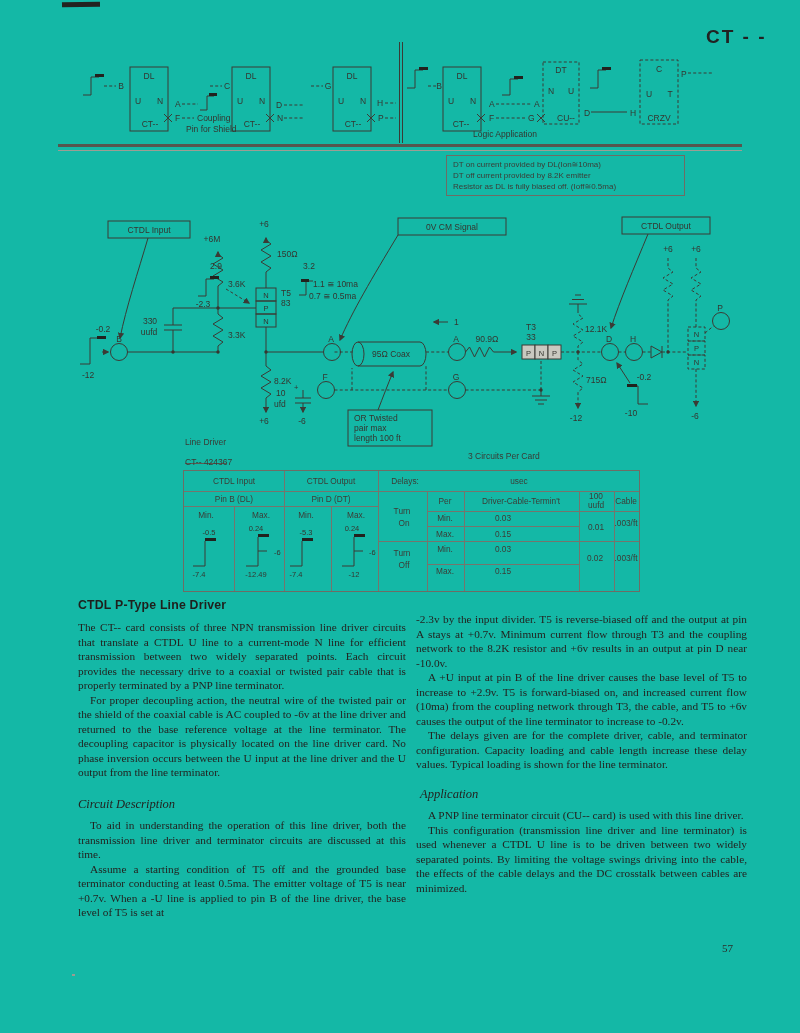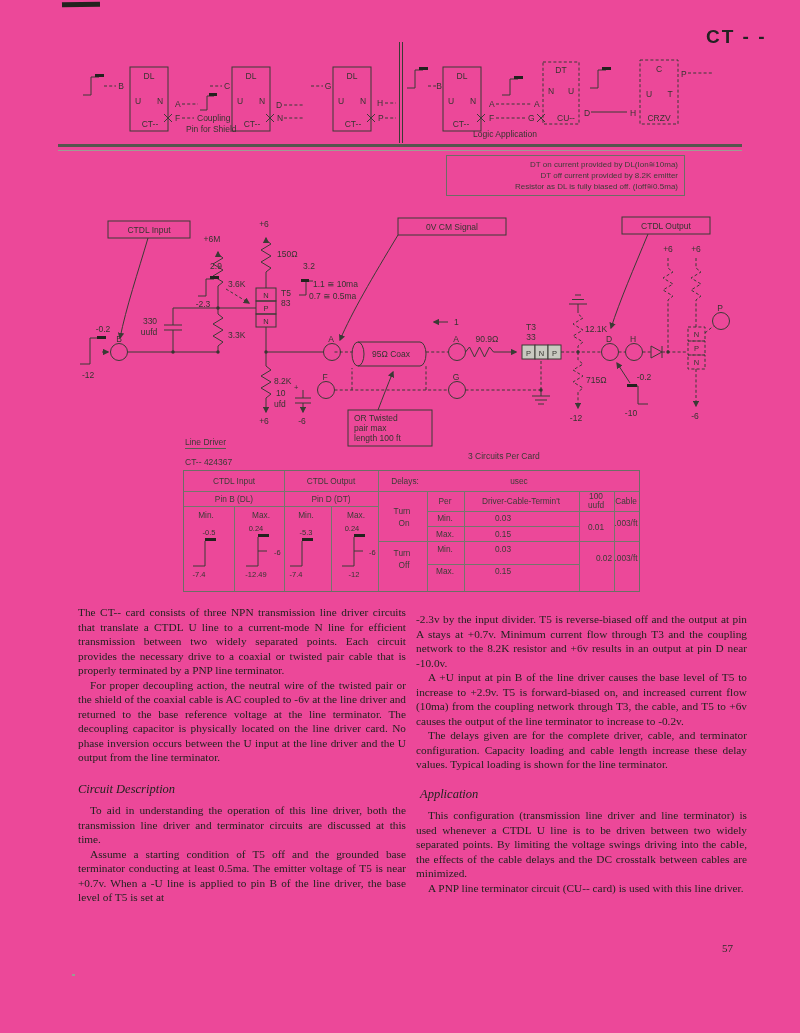--- a/index.html
+++ b/index.html
@@ -1,31 +1,31 @@
 <!DOCTYPE html>
 <html><head>
 <meta charset="utf-8">
 <style>
   html,body{margin:0;padding:0;background:#e9e9e6;}
-  .page{position:relative;width:800px;height:1033px;margin:0 auto;background:#ec4899;
+  .page{position:relative;width:800px;height:1033px;margin:0 auto;background:#14b8a6;
         font-family:"Liberation Sans",sans-serif;color:#33332e;overflow:hidden;}
   
   svg{position:absolute;left:0;overflow:visible;}
   svg text{font-family:"Liberation Sans",sans-serif;font-size:8.5px;fill:#35352f;}
   svg text.sm{font-size:7.5px;}
   .ln{fill:none;stroke:#3b3b35;stroke-width:1;}
   .dsh{stroke-dasharray:3,2.2;}
   .thk{fill:#22221e;stroke:none;}
   .dot{fill:#35352f;stroke:none;}
   
   .note{position:absolute;left:446px;top:155px;width:225px;border:1px solid #6d6d65;
-        padding:3px 6px;font-size:8px;line-height:11px;color:#3c3c36;text-align:right;}
+        padding:3px 6px;font-size:8px;line-height:11px;color:#3c3c36;}
   
   .figlab{position:absolute;font-size:8.5px;color:#3a3a34;white-space:nowrap;}
-  .undl{border-bottom:1px solid #5a5a52;padding-bottom:1px;}
+  .undl{border-bottom:1px solid #5a5a52;padding-bottom:16px;}
   
   .tbl{position:absolute;left:183px;top:470px;width:455px;height:120px;
        border:1px solid #6d6d65;font-size:8.3px;color:#3c3c36;}
   .tl{position:absolute;background:#75756c;}
   .tc{position:absolute;transform:translate(-50%,-50%);white-space:nowrap;}
   
   .colL{position:absolute;left:78px;top:598px;width:328px;}
   .colR{position:absolute;left:416px;top:612px;width:331px;}
   .art p{margin:0;text-align:justify;font:11.3px/14.55px "Liberation Serif",serif;color:#232320;}
   .art .ind{text-indent:12px;}
@@ -413,21 +413,21 @@
 
     <div class="tc" style="left:261px;top:47px;">Min.</div>
     <div class="tc" style="left:261px;top:63px;">Max.</div>
     <div class="tc" style="left:261px;top:78px;">Min.</div>
     <div class="tc" style="left:261px;top:100px;">Max.</div>
     <div class="tc" style="left:319px;top:47px;">0.03</div>
     <div class="tc" style="left:319px;top:63px;">0.15</div>
     <div class="tc" style="left:319px;top:78px;">0.03</div>
     <div class="tc" style="left:319px;top:100px;">0.15</div>
     <div class="tc" style="left:412px;top:56px;">0.01</div>
-    <div class="tc" style="left:420px;top:87px;">0.02</div>
+    <div class="tc" style="left:411px;top:87px;">0.02</div>
     <div class="tc" style="left:442px;top:52px;">.003/ft</div>
     <div class="tc" style="left:442px;top:87px;">.003/ft</div>
 
     <svg style="left:0;top:0;" width="455" height="120" viewBox="0 0 455 120">
       <g>
         <text class="sm" x="25" y="64" text-anchor="middle">-0.5</text>
         <rect class="thk" x="21" y="67" width="11" height="3"></rect>
         <path class="ln" d="M21,70 V95 H9"></path>
         <text class="sm" x="15" y="106" text-anchor="middle">-7.4</text>
       </g>
@@ -448,31 +448,32 @@
         <text class="sm" x="168" y="60" text-anchor="middle">0.24</text>
         <rect class="thk" x="170" y="63" width="11" height="3"></rect>
         <path class="ln" d="M170,66 V95 H158 M170,80 h9"></path>
         <text class="sm" x="185" y="84">-6</text>
         <text class="sm" x="170" y="106" text-anchor="middle">-12</text>
       </g>
     </svg>
   </div>
 
   <div class="colL art">
+    <h1 class="hd">CTDL P-Type Line Driver</h1>
     <p style="margin-top:7px;">The CT-- card consists of three NPN transmission line driver circuits that translate a CTDL U line to a current-mode N line for efficient transmission between two widely separated points. Each circuit provides the necessary drive to a coaxial or twisted pair cable that is properly terminated by a PNP line terminator.</p>
     <p class="ind">For proper decoupling action, the neutral wire of the twisted pair or the shield of the coaxial cable is AC coupled to -6v at the line driver and returned to the base reference voltage at the line terminator. The decoupling capacitor is physically located on the line driver card. No phase inversion occurs between the U input at the line driver and the U output from the line terminator.</p>
     <h2 class="sub" style="margin:17px 0 6px;">Circuit Description</h2>
     <p class="ind">To aid in understanding the operation of this line driver, both the transmission line driver and terminator circuits are discussed at this time.</p>
     <p class="ind">Assume a starting condition of T5 off and the grounded base terminator conducting at least 0.5ma. The emitter voltage of T5 is near +0.7v. When a -U line is applied to pin B of the line driver, the base level of T5 is set at</p>
   </div>
 
   <div class="colR art">
     <p>-2.3v by the input divider. T5 is reverse-biased off and the output at pin A stays at +0.7v. Minimum current flow through T3 and the coupling network to the 8.2K resistor and +6v results in an output at pin D near -10.0v.</p>
     <p class="ind">A +U input at pin B of the line driver causes the base level of T5 to increase to +2.9v. T5 is forward-biased on, and increased current flow (10ma) from the coupling network through T3, the cable, and T5 to +6v causes the output of the line terminator to increase to -0.2v.</p>
     <p class="ind">The delays given are for the complete driver, cable, and terminator configuration. Capacity loading and cable length increase these delay values. Typical loading is shown for the line terminator.</p>
     <h2 class="sub" style="margin:15px 4px 6px;">Application</h2>
+    <p class="ind">A PNP line terminator circuit (CU-- card) is used with this line driver.</p>
     <p class="ind">This configuration (transmission line driver and line terminator) is used whenever a CTDL U line is to be driven between two widely separated points. By limiting the voltage swings driving into the cable, the effects of the cable delays and the DC crosstalk between cables are minimized.</p>
-    <p class="ind">A PNP line terminator circuit (CU-- card) is used with this line driver.</p>
   </div>
 
   <div class="pgnum">57</div>
   <div class="dotmark"></div>
 </div>
 
 </body></html>

